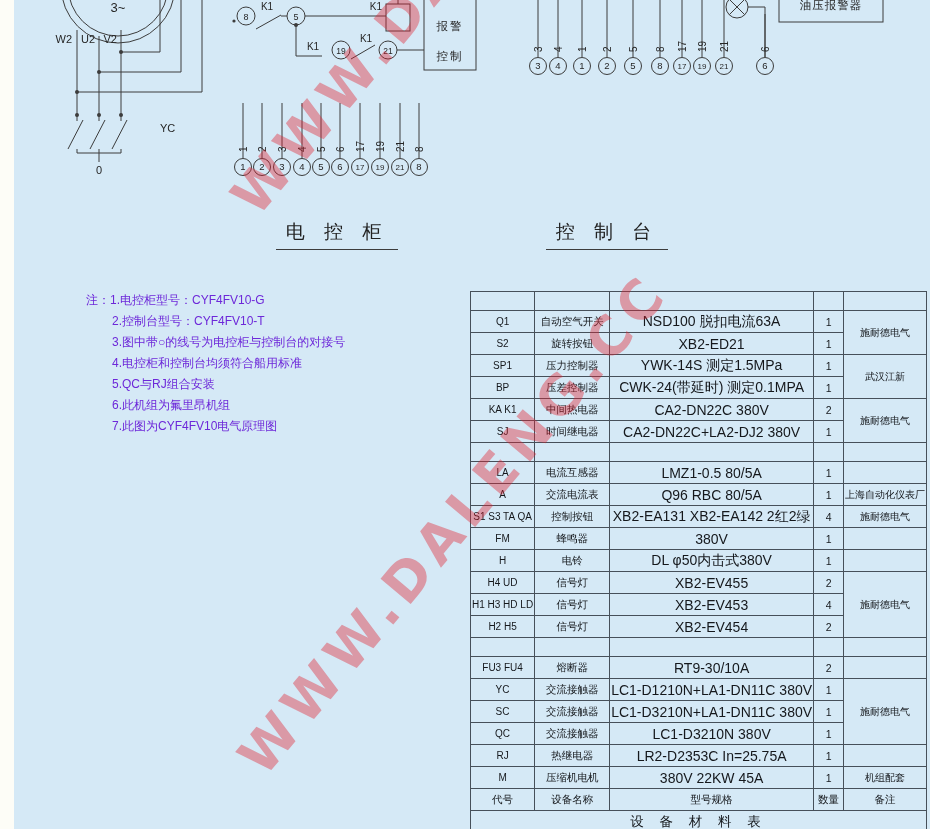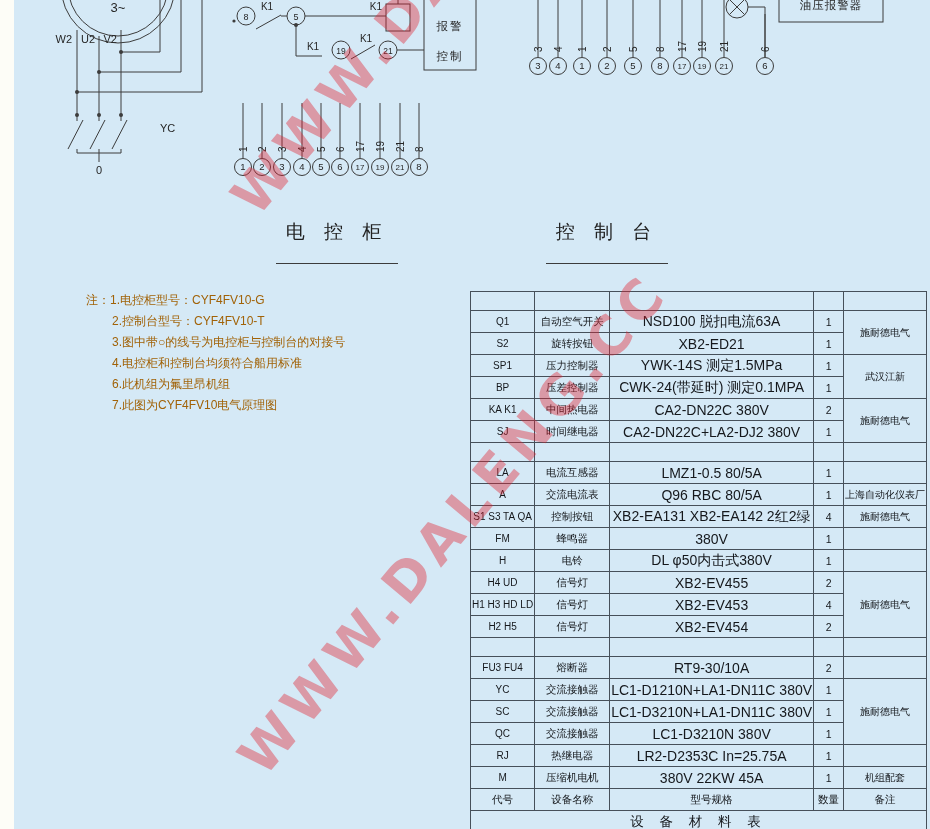--- a/index.html
+++ b/index.html
@@ -7,27 +7,27 @@
     width:930px;height:829px;position:relative;overflow:hidden;
     background:#d5e9f6;
     font-family:"Liberation Sans","DejaVu Sans",sans-serif;
     color:#1a1a1a;
   }
   .left-margin{position:absolute;left:0;top:0;width:14px;height:829px;background:#fdfdf7;}
   svg text{fill:#262626;}
   .heading{
     position:absolute;top:219px;width:122px;text-align:center;
     font-size:19px;letter-spacing:7px;color:#222;
-    border-bottom:1px solid #3c3c3c;padding-bottom:18px;white-space:nowrap;
+    border-bottom:1px solid #3c3c3c;padding-bottom:4px;white-space:nowrap;
   }
   #heading-left{left:276px;}
   #heading-right{left:546px;}
   .notes{
     position:absolute;left:86px;top:290px;width:300px;
-    font-size:12px;line-height:21px;color:#a16207;white-space:nowrap;
+    font-size:12px;line-height:21px;color:#6d28d9;white-space:nowrap;
   }
   .notes .note-line{padding-left:26px;}
   .notes .note-line.first{padding-left:0;}
   .mat-table-wrap{position:absolute;left:470px;top:291px;}
   table.mat{border-collapse:collapse;table-layout:fixed;background:transparent;}
   table.mat td,table.mat th{
     border:1px solid #46505a;height:21px;padding:0 1px;
     font-size:10.5px;font-weight:normal;text-align:center;
     white-space:nowrap;overflow:hidden;color:#15181c;
   }
@@ -215,20 +215,21 @@
 </svg>
 
 <div class="heading" id="heading-left">电 控 柜</div>
 <div class="heading" id="heading-right">控 制 台</div>
 
 <div class="notes" id="notes">
     <div class="note-line first">注：1.电控柜型号：CYF4FV10-G</div>
     <div class="note-line">2.控制台型号：CYF4FV10-T</div>
     <div class="note-line">3.图中带○的线号为电控柜与控制台的对接号</div>
     <div class="note-line">4.电控柜和控制台均须符合船用标准</div>
+    <div class="note-line">5.QC与RJ组合安装</div>
     <div class="note-line">6.此机组为氟里昂机组</div>
     <div class="note-line">7.此图为CYF4FV10电气原理图</div>
   </div>
 
 <div class="mat-table-wrap">
   <table class="mat">
     <colgroup>
       <col style="width:61px">
         <col style="width:75px">
         <col style="width:135px">

